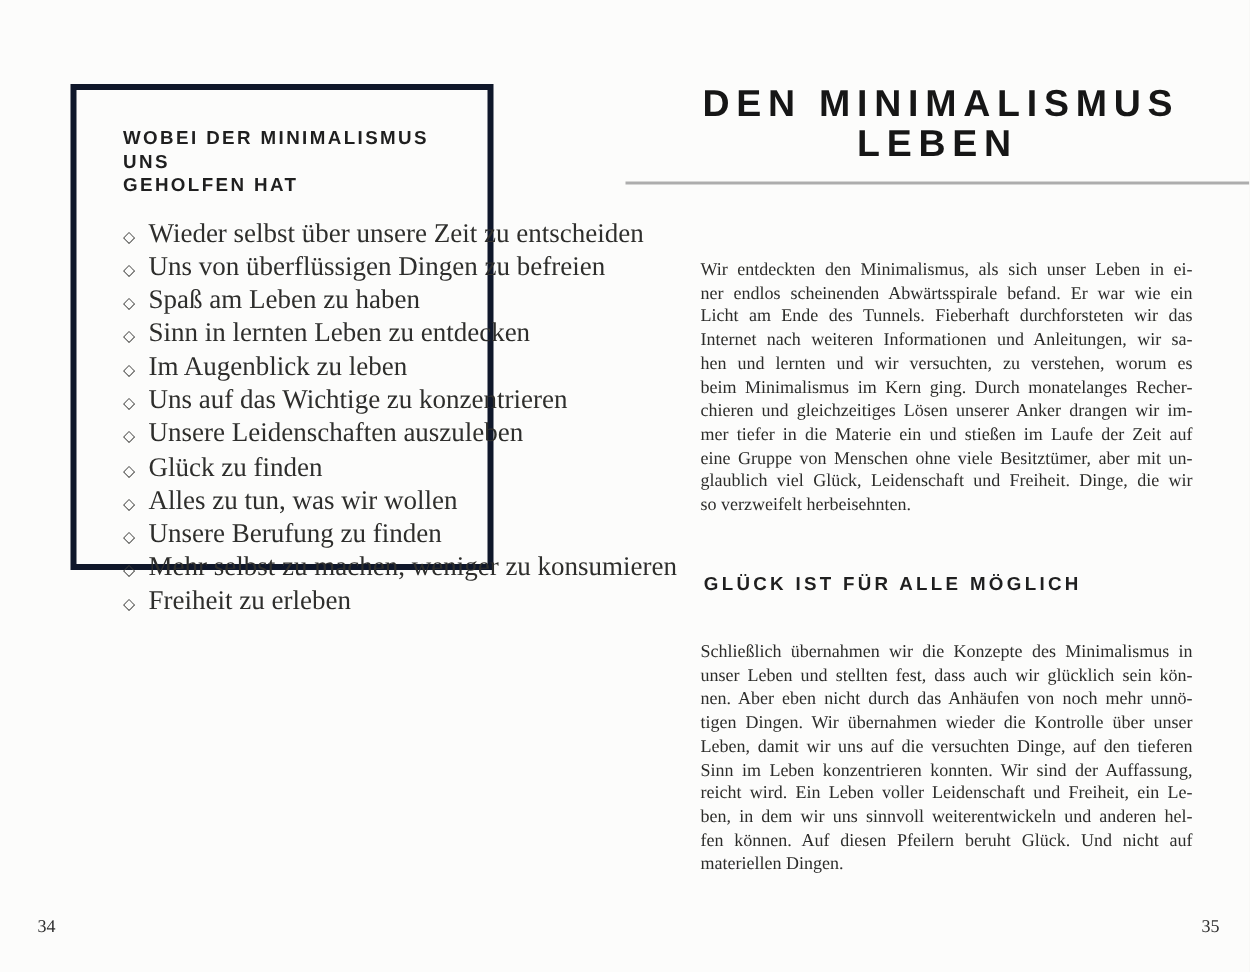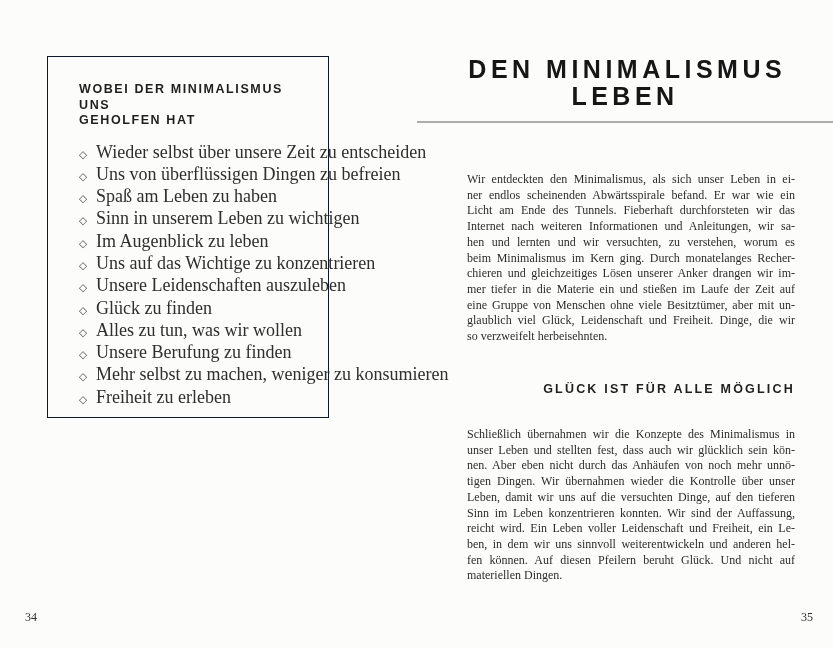--- a/index.html
+++ b/index.html
@@ -13,22 +13,22 @@
     font-family: "Liberation Serif", "DejaVu Serif", serif;
     color: #2c2c2a;
   }
 
   
   .info-box {
     position: absolute;
     left: 47px;
     top: 56px;
     width: 282px;
-    height: 362px;
-    border: 1px solid #0f172a;
+    height: 324px;
+    border: 4px solid #0f172a;
     padding: 25px 18px 0 31px;
     background: transparent;
   }
   .box-heading {
     font-family: "Liberation Sans", sans-serif;
     font-weight: bold;
     font-size: 12.5px;
     line-height: 15.5px;
     letter-spacing: 1.6px;
     color: #1f1f1f;
@@ -87,21 +87,21 @@
     height: 15.72px;
     line-height: 15.72px;
     text-align: justify;
     text-align-last: justify;
     white-space: nowrap;
     overflow: visible;
   }
   .jline.last { text-align-last: left; }
   .section-heading {
     margin-top: 36px;
-    text-align: right;
+    text-align: left;
     font-family: "Liberation Sans", sans-serif;
     font-weight: bold;
     font-size: 12.5px;
     line-height: 16px;
     letter-spacing: 2.2px;
     text-indent: 2.2px;
     color: #1f1f1f;
   }
   .para2 { margin-top: 30px; }
 
@@ -121,21 +121,21 @@
 <div class="spread">
 
   <div>
     <div class="info-box">
       <div class="box-heading">WOBEI DER MINIMALISMUS UNS
 GEHOLFEN HAT</div>
       <div class="box-list">
           <div class="list-item"><span class="bullet">◇</span><span class="list-item-text">Wieder selbst über unsere Zeit zu entscheiden</span></div>
           <div class="list-item"><span class="bullet">◇</span><span class="list-item-text">Uns von überflüssigen Dingen zu befreien</span></div>
           <div class="list-item"><span class="bullet">◇</span><span class="list-item-text">Spaß am Leben zu haben</span></div>
-          <div class="list-item"><span class="bullet">◇</span><span class="list-item-text">Sinn in unserem Leben zu wichtigen</span></div>
+          <div class="list-item"><span class="bullet">◇</span><span class="list-item-text">Sinn in lernten Leben zu entdecken</span></div>
           <div class="list-item"><span class="bullet">◇</span><span class="list-item-text">Im Augenblick zu leben</span></div>
           <div class="list-item"><span class="bullet">◇</span><span class="list-item-text">Uns auf das Wichtige zu konzentrieren</span></div>
           <div class="list-item"><span class="bullet">◇</span><span class="list-item-text">Unsere Leidenschaften auszuleben</span></div>
           <div class="list-item"><span class="bullet">◇</span><span class="list-item-text">Glück zu finden</span></div>
           <div class="list-item"><span class="bullet">◇</span><span class="list-item-text">Alles zu tun, was wir wollen</span></div>
           <div class="list-item"><span class="bullet">◇</span><span class="list-item-text">Unsere Berufung zu finden</span></div>
           <div class="list-item"><span class="bullet">◇</span><span class="list-item-text">Mehr selbst zu machen, weniger zu konsumieren</span></div>
           <div class="list-item"><span class="bullet">◇</span><span class="list-item-text">Freiheit zu erleben</span></div>
         </div>
     </div>

